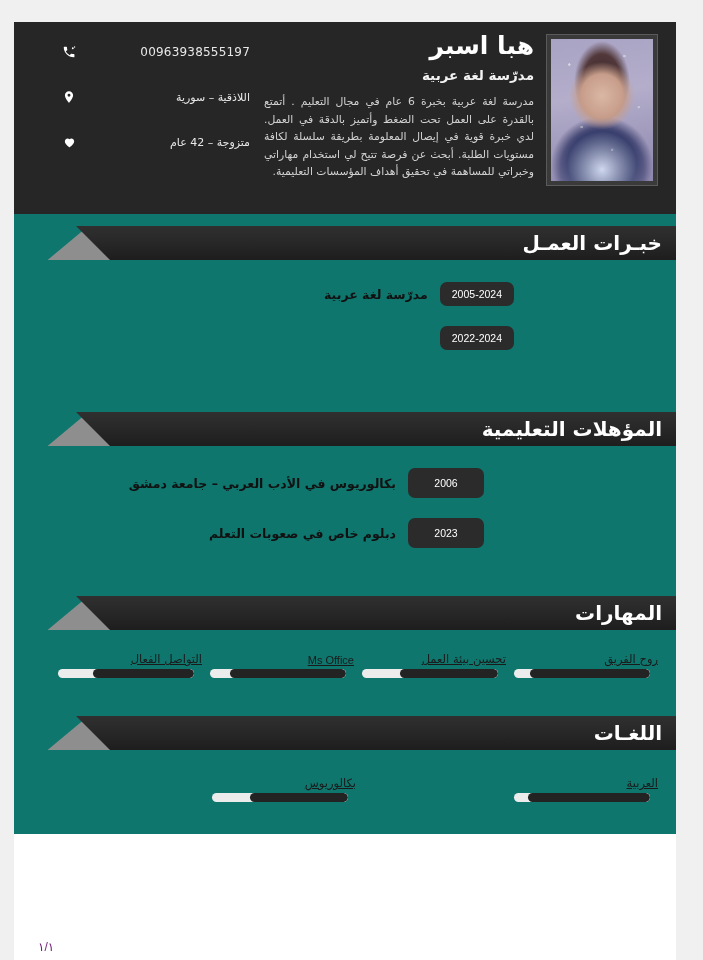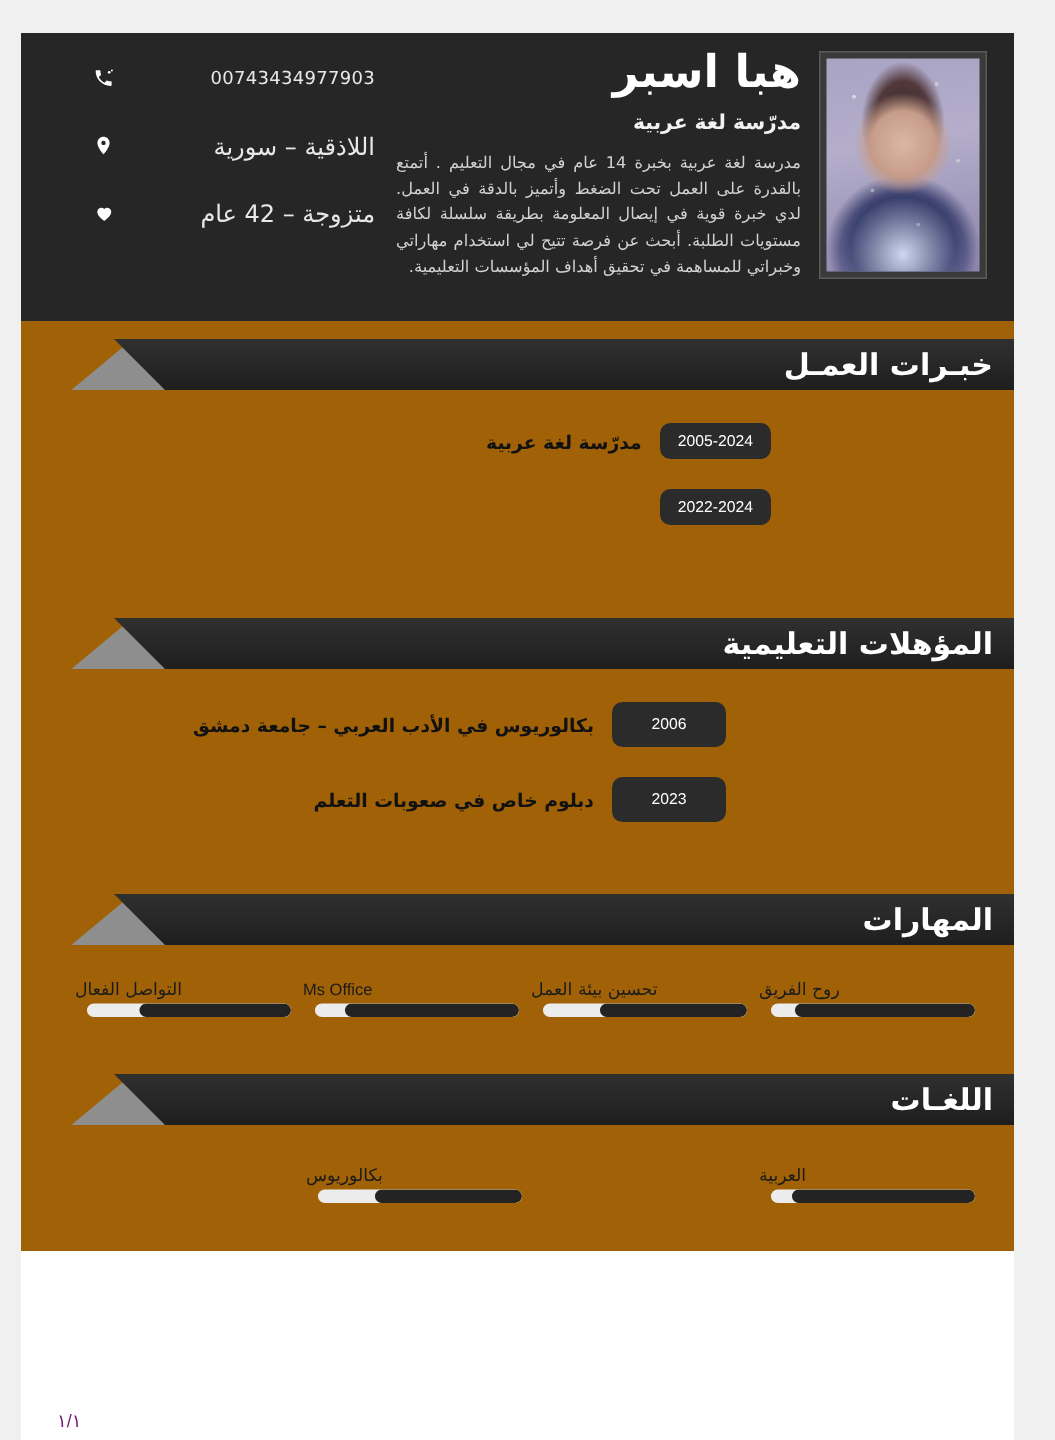--- a/index.html
+++ b/index.html
@@ -76,21 +76,21 @@
 
   .identity {
     position: absolute;
     right: 142px;
     top: 8px;
     width: 270px;
     text-align: right;
     color: #ffffff;
   }
   .name {
-    font-size: 30px;
+    font-size: 25px;
     font-weight: bold;
     letter-spacing: .5px;
     line-height: 1.25;
     margin-bottom: 6px;
   }
   .job-title {
     font-size: 13.5px;
     font-weight: bold;
     color: #f2f2f2;
     margin-bottom: 10px;
@@ -124,35 +124,35 @@
     display: flex;
     align-items: center;
     justify-content: center;
     color: #ffffff;
   }
   .contact-icon svg { display: block; }
   .contact-text {
     flex: 1;
     text-align: right;
     color: #e8e8e8;
-    font-size: 16px;
+    font-size: 11px;
     padding-left: 6px;
     padding-right: 8px;
     white-space: nowrap;
   }
   .contact-text.phone {
     font-size: 12px;
     letter-spacing: .2px;
   }
 
   
   .body-area {
     position: relative;
     width: 100%;
-    background: #a16207;
+    background: #0f766e;
   }
 
   
   .section {
     position: relative;
     width: 100%;
   }
   .banner {
     position: relative;
     height: 34px;
@@ -244,21 +244,22 @@
   .bar-cell {
     width: 152px;
     text-align: center;
     position: relative;
   }
   .bar-label {
     font-size: 11.5px;
     color: #1a1a1a;
     margin-bottom: 3px;
     white-space: nowrap;
-    text-align: left;
+    text-align: right;
+    text-decoration: underline;
   }
   .bar-label.latin { font-family: "Liberation Sans", sans-serif; font-size: 11px; }
   .bar-track {
     position: relative;
     height: 9px;
     width: 136px;
     margin: 0 auto;
     background: #ececec;
     border-radius: 5px;
     overflow: hidden;
@@ -338,27 +339,27 @@
 
     <div class="header-band">
 
       <div class="photo-frame">
         <div class="photo"></div>
       </div>
 
       <div class="identity">
         <div class="name">هبا اسبر</div>
         <div class="job-title">مدرّسة لغة عربية</div>
-        <div class="summary">مدرسة لغة عربية بخبرة 14 عام في مجال التعليم . أتمتع بالقدرة على العمل تحت الضغط وأتميز بالدقة في العمل. لدي خبرة قوية في إيصال المعلومة بطريقة سلسلة لكافة مستويات الطلبة. أبحث عن فرصة تتيح لي استخدام مهاراتي وخبراتي للمساهمة في تحقيق أهداف المؤسسات التعليمية.</div>
+        <div class="summary">مدرسة لغة عربية بخبرة 6 عام في مجال التعليم . أتمتع بالقدرة على العمل تحت الضغط وأتميز بالدقة في العمل. لدي خبرة قوية في إيصال المعلومة بطريقة سلسلة لكافة مستويات الطلبة. أبحث عن فرصة تتيح لي استخدام مهاراتي وخبراتي للمساهمة في تحقيق أهداف المؤسسات التعليمية.</div>
       </div>
 
       <div class="contacts">
 
         <div class="contact-row">
-          <div class="contact-text phone">00743434977903</div>
+          <div class="contact-text phone">00963938555197</div>
           <div class="contact-icon">
             <svg width="14" height="14" viewBox="0 0 24 24" fill="#ffffff">
               <path d="M6.6 10.8c1.4 2.8 3.8 5.1 6.6 6.6l2.2-2.2c.3-.3.7-.4 1.1-.2 1.2.4 2.5.6 3.8.6.6 0 1 .4 1 1V20c0 .6-.4 1-1 1C10.6 21 3 13.4 3 4c0-.6.4-1 1-1h3.5c.6 0 1 .4 1 1 0 1.3.2 2.6.6 3.8.1.4 0 .8-.2 1.1l-2.3 1.9z"></path>
               <circle cx="18.5" cy="5.5" r="1.6"></circle>
               <circle cx="21.6" cy="3.4" r="1.1"></circle>
             </svg>
           </div>
         </div>
 
         <div class="contact-row">

